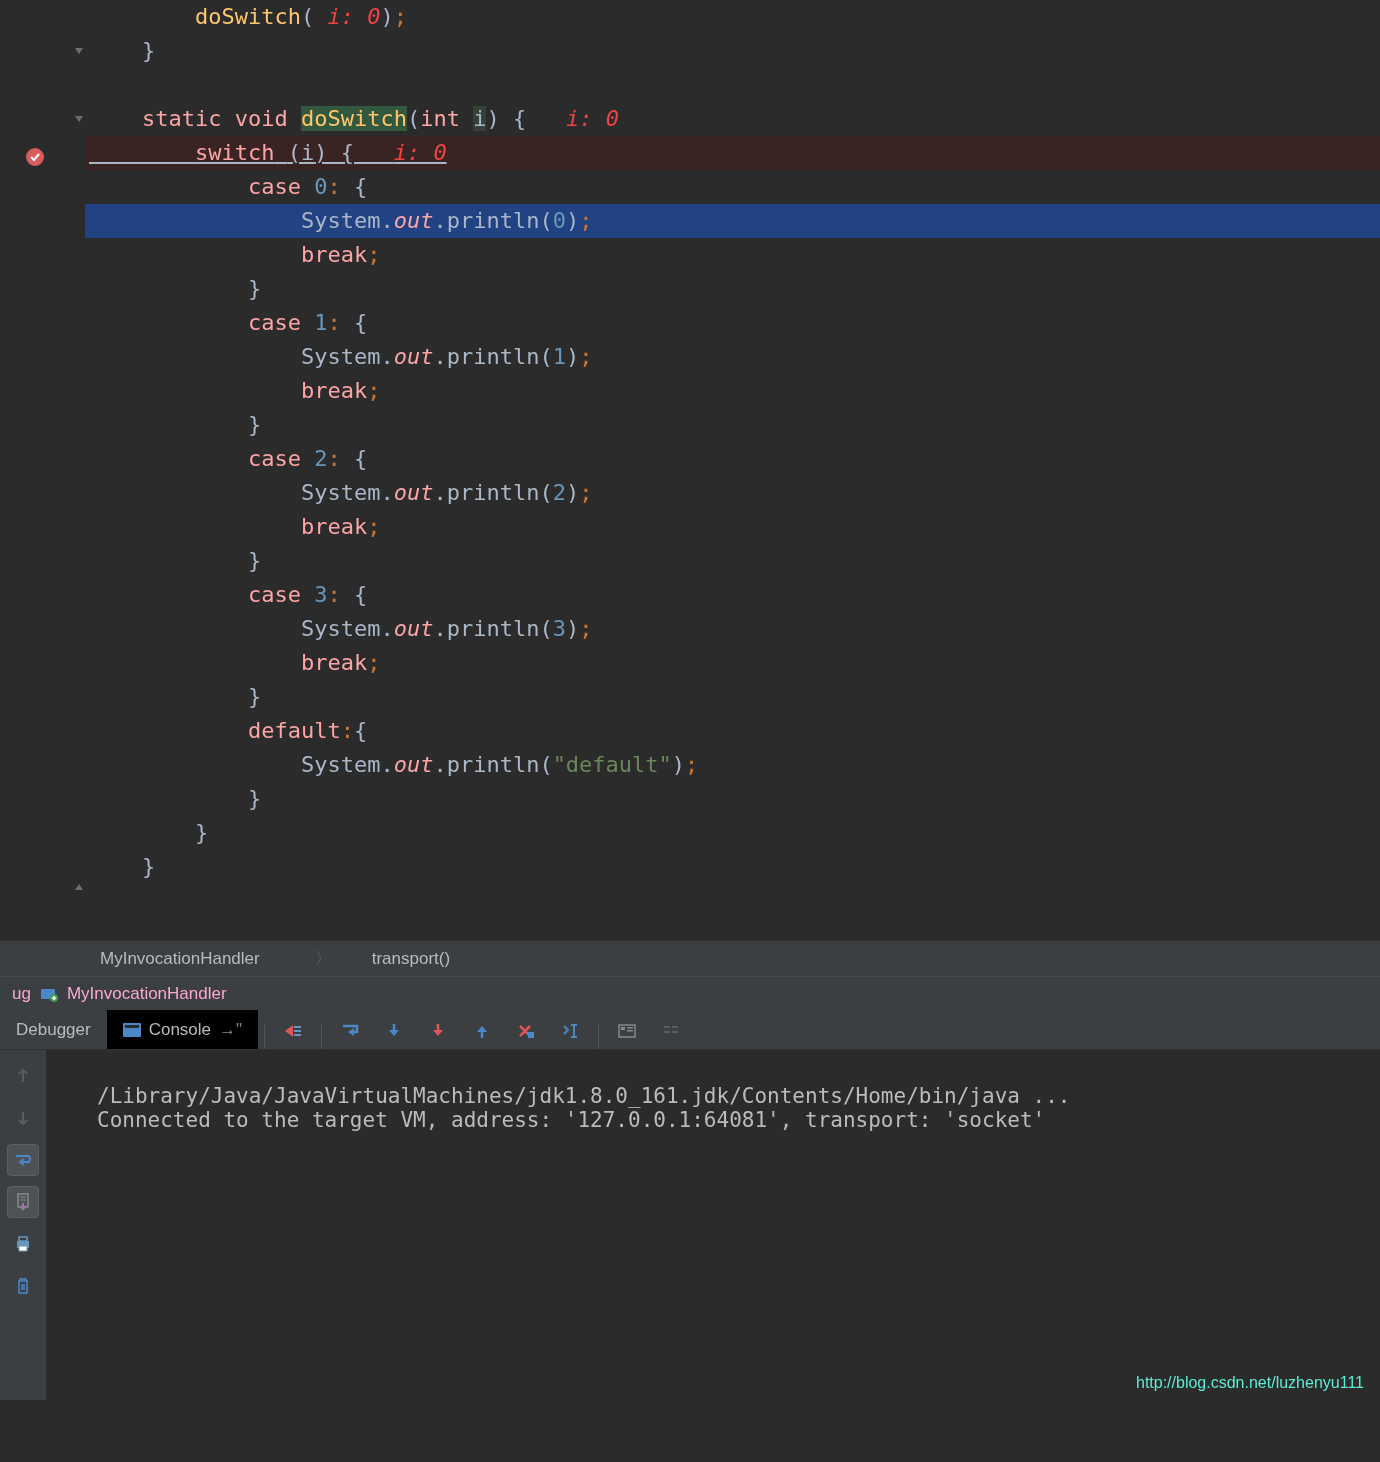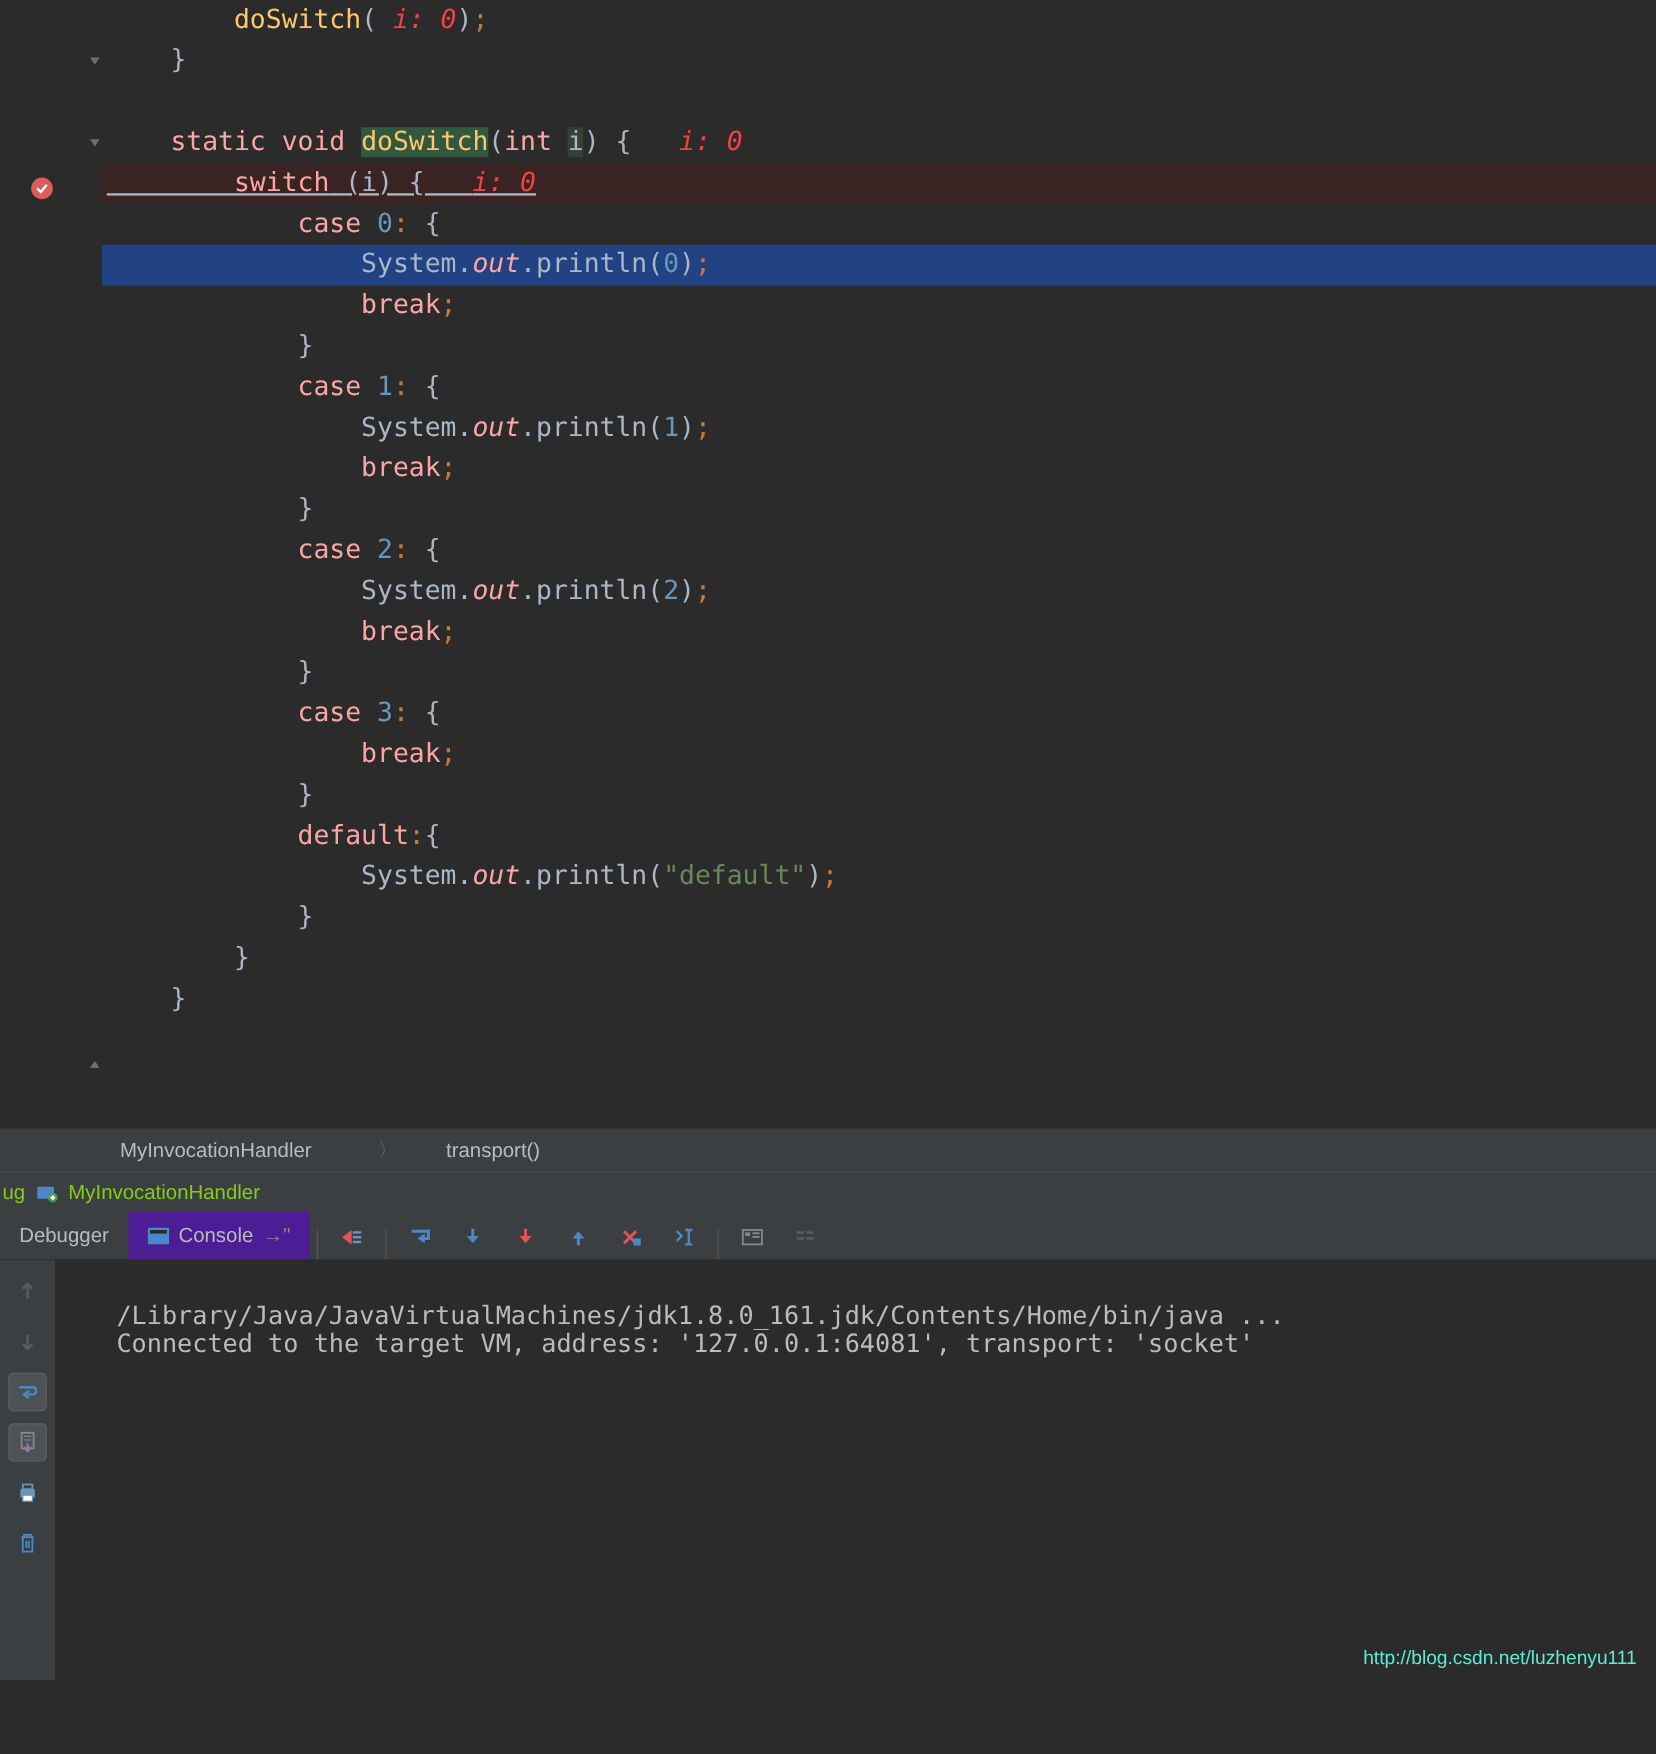--- a/index.html
+++ b/index.html
@@ -77,24 +77,24 @@
 }
 .breadcrumb span { margin-right: 40px; }
 .crumb-sep { color: #666; margin: 0 15px; }
 
 .debug-header {
   height: 34px;
   background: #3c3f41;
   border-top: 1px solid #4a4a4a;
   display: flex;
   align-items: center;
-  padding-left: 2px;
+  padding-left: 12px;
   font-family: -apple-system, sans-serif;
   font-size: 17px;
-  color: #84cc16;
+  color: #f9a8d4;
 }
 .run-icon {
   width: 20px;
   height: 14px;
   margin: 0 8px;
   display: inline-block;
 }
 
 .toolbar {
   height: 40px;
@@ -107,21 +107,21 @@
 }
 .tab {
   padding: 0 16px;
   height: 100%;
   display: flex;
   align-items: center;
   color: #bbbbbb;
   background: #3c3f41;
 }
 .tab.active {
-  background: #4c1d95;
+  background: #000000;
 }
 .tab-icon {
   margin-right: 8px;
   display: inline-flex;
 }
 .tool-sep {
   width: 1px;
   height: 24px;
   background: #555;
   margin: 0 6px;
@@ -215,20 +215,21 @@
     <div class="code-line">            <span class="neut">}</span></div>
     <div class="code-line">            <span class="kw">case</span> <span class="num">1</span><span class="punc">:</span> <span class="neut">{</span></div>
     <div class="code-line">                <span class="neut">System</span><span class="neut">.</span><span class="field">out</span><span class="neut">.</span><span class="neut">println</span><span class="neut">(</span><span class="num">1</span><span class="neut">)</span><span class="punc">;</span></div>
     <div class="code-line">                <span class="kw">break</span><span class="punc">;</span></div>
     <div class="code-line">            <span class="neut">}</span></div>
     <div class="code-line">            <span class="kw">case</span> <span class="num">2</span><span class="punc">:</span> <span class="neut">{</span></div>
     <div class="code-line">                <span class="neut">System</span><span class="neut">.</span><span class="field">out</span><span class="neut">.</span><span class="neut">println</span><span class="neut">(</span><span class="num">2</span><span class="neut">)</span><span class="punc">;</span></div>
     <div class="code-line">                <span class="kw">break</span><span class="punc">;</span></div>
     <div class="code-line">            <span class="neut">}</span></div>
     <div class="code-line">            <span class="kw">case</span> <span class="num">3</span><span class="punc">:</span> <span class="neut">{</span></div>
+    <div class="code-line">                <span class="neut">System</span><span class="neut">.</span><span class="field">out</span><span class="neut">.</span><span class="neut">println</span><span class="neut">(</span><span class="num">3</span><span class="neut">)</span><span class="punc">;</span></div>
     <div class="code-line">                <span class="kw">break</span><span class="punc">;</span></div>
     <div class="code-line">            <span class="neut">}</span></div>
     <div class="code-line">            <span class="kw">default</span><span class="punc">:</span><span class="neut">{</span></div>
     <div class="code-line">                <span class="neut">System</span><span class="neut">.</span><span class="field">out</span><span class="neut">.</span><span class="neut">println</span><span class="neut">(</span><span class="str">"default"</span><span class="neut">)</span><span class="punc">;</span></div>
     <div class="code-line">            <span class="neut">}</span></div>
     <div class="code-line">        <span class="neut">}</span></div>
     <div class="code-line">    <span class="neut">}</span></div>
   </div>
 </div>
 

